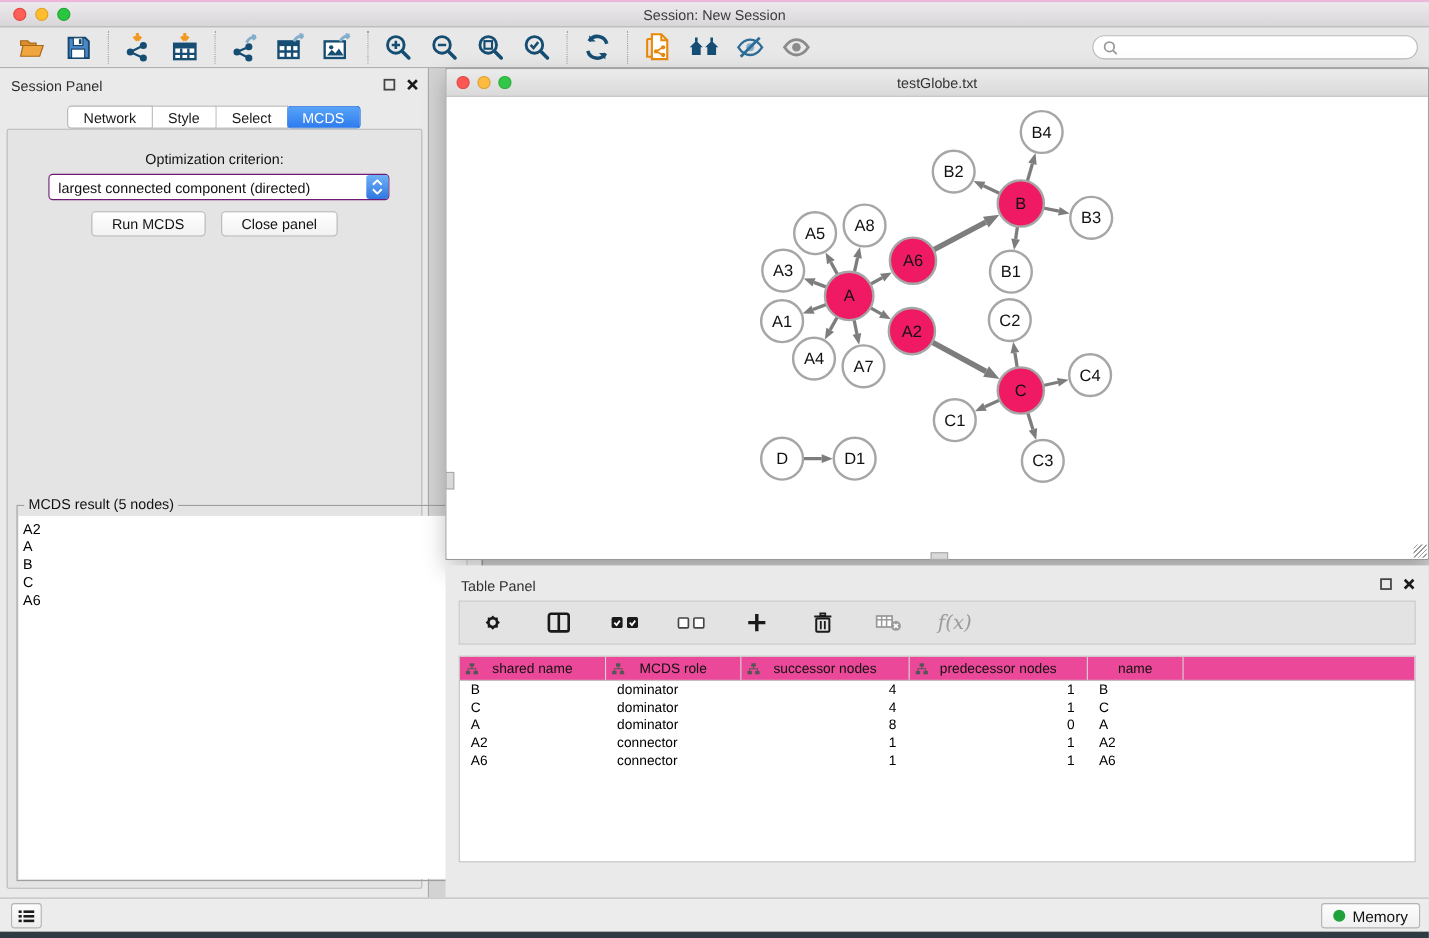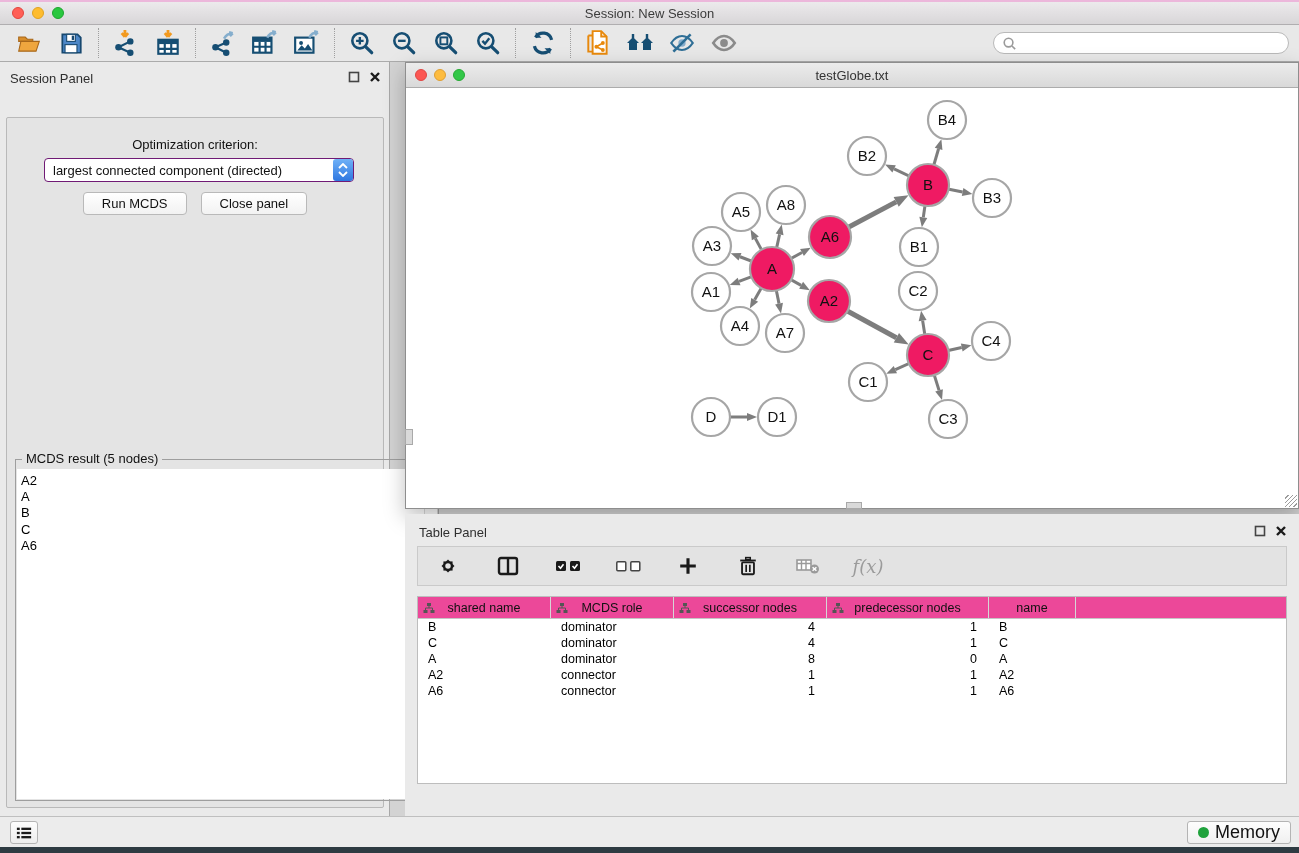--- a/index.html
+++ b/index.html
@@ -107,21 +107,21 @@
   .tp-tabs .tab.active { background:linear-gradient(#58a4f8,#2e7bef); border-color:#2e74dc; color:#fff;
                          border-radius:5px; margin-left:-1px; }
 
   
   .statusbar { position:absolute; left:0; top:816px; width:1299px; height:31px; background:#ececec;
                border-top:1px solid #bfbfbf; }
   .list-btn { position:absolute; left:10px; top:4px; width:28px; height:23px; background:linear-gradient(#fdfdfd,#ededed);
               border:1px solid #b4b4b4; border-radius:3px; display:flex; align-items:center; justify-content:center; cursor:pointer; }
   .memory-btn { position:absolute; right:8px; top:4px; height:23px; background:linear-gradient(#fdfdfd,#f0f0f0);
                 border:1px solid #b4b4b4; border-radius:3px; display:flex; align-items:center; gap:6px;
-                padding:8px 10px; cursor:pointer; font-size:18px; color:#111;margin-left:45px; }
+                padding:8px 10px; cursor:pointer; font-size:14px; color:#111;margin-left:45px; }
   .mem-dot { width:11px; height:11px; border-radius:50%; }
   .desktop-strip { position:absolute; left:0; top:847px; width:1299px; height:6px; background:#2e3b42; }
 
   svg { display:block; }
 </style>
 </head>
 <body>
 
 <div class="top-strip"></div>
 <div class="titlebar">
@@ -286,20 +286,28 @@
     <span class="ptitle">Session Panel</span>
     <span class="panel-icons">
       <svg width="12" height="12" viewBox="0 0 12 12">
           <rect x="1.5" y="1.5" width="9" height="9" fill="none" stroke="#444" stroke-width="1.6"></rect>
         </svg>
       <svg width="12" height="12" viewBox="0 0 12 12">
           <path d="M2 2l8 8M10 2l-8 8" stroke="#1a1a1a" stroke-width="2.4"></path>
         </svg>
     </span>
   </div>
+  <div class="seg-tabs">
+      <div class="seg" id="ctl-tabs">
+        <div class="tab">Network</div>
+        <div class="tab">Style</div>
+        <div class="tab">Select</div>
+        <div class="tab active">MCDS</div>
+      </div>
+    </div>
   <div class="cp-content">
     <div class="opt-label">Optimization criterion:</div>
     <div class="dropdown">
       <span class="dval">largest connected component (directed)</span>
       <span class="stepper">
         <svg width="10" height="6" viewBox="0 0 10 6">
             <path d="M1 5l4-4 4 4" fill="none" stroke="#fff" stroke-width="1.8"></path>
           </svg>
         <svg width="10" height="6" viewBox="0 0 10 6">
             <path d="M1 1l4 4 4-4" fill="none" stroke="#fff" stroke-width="1.8"></path>

